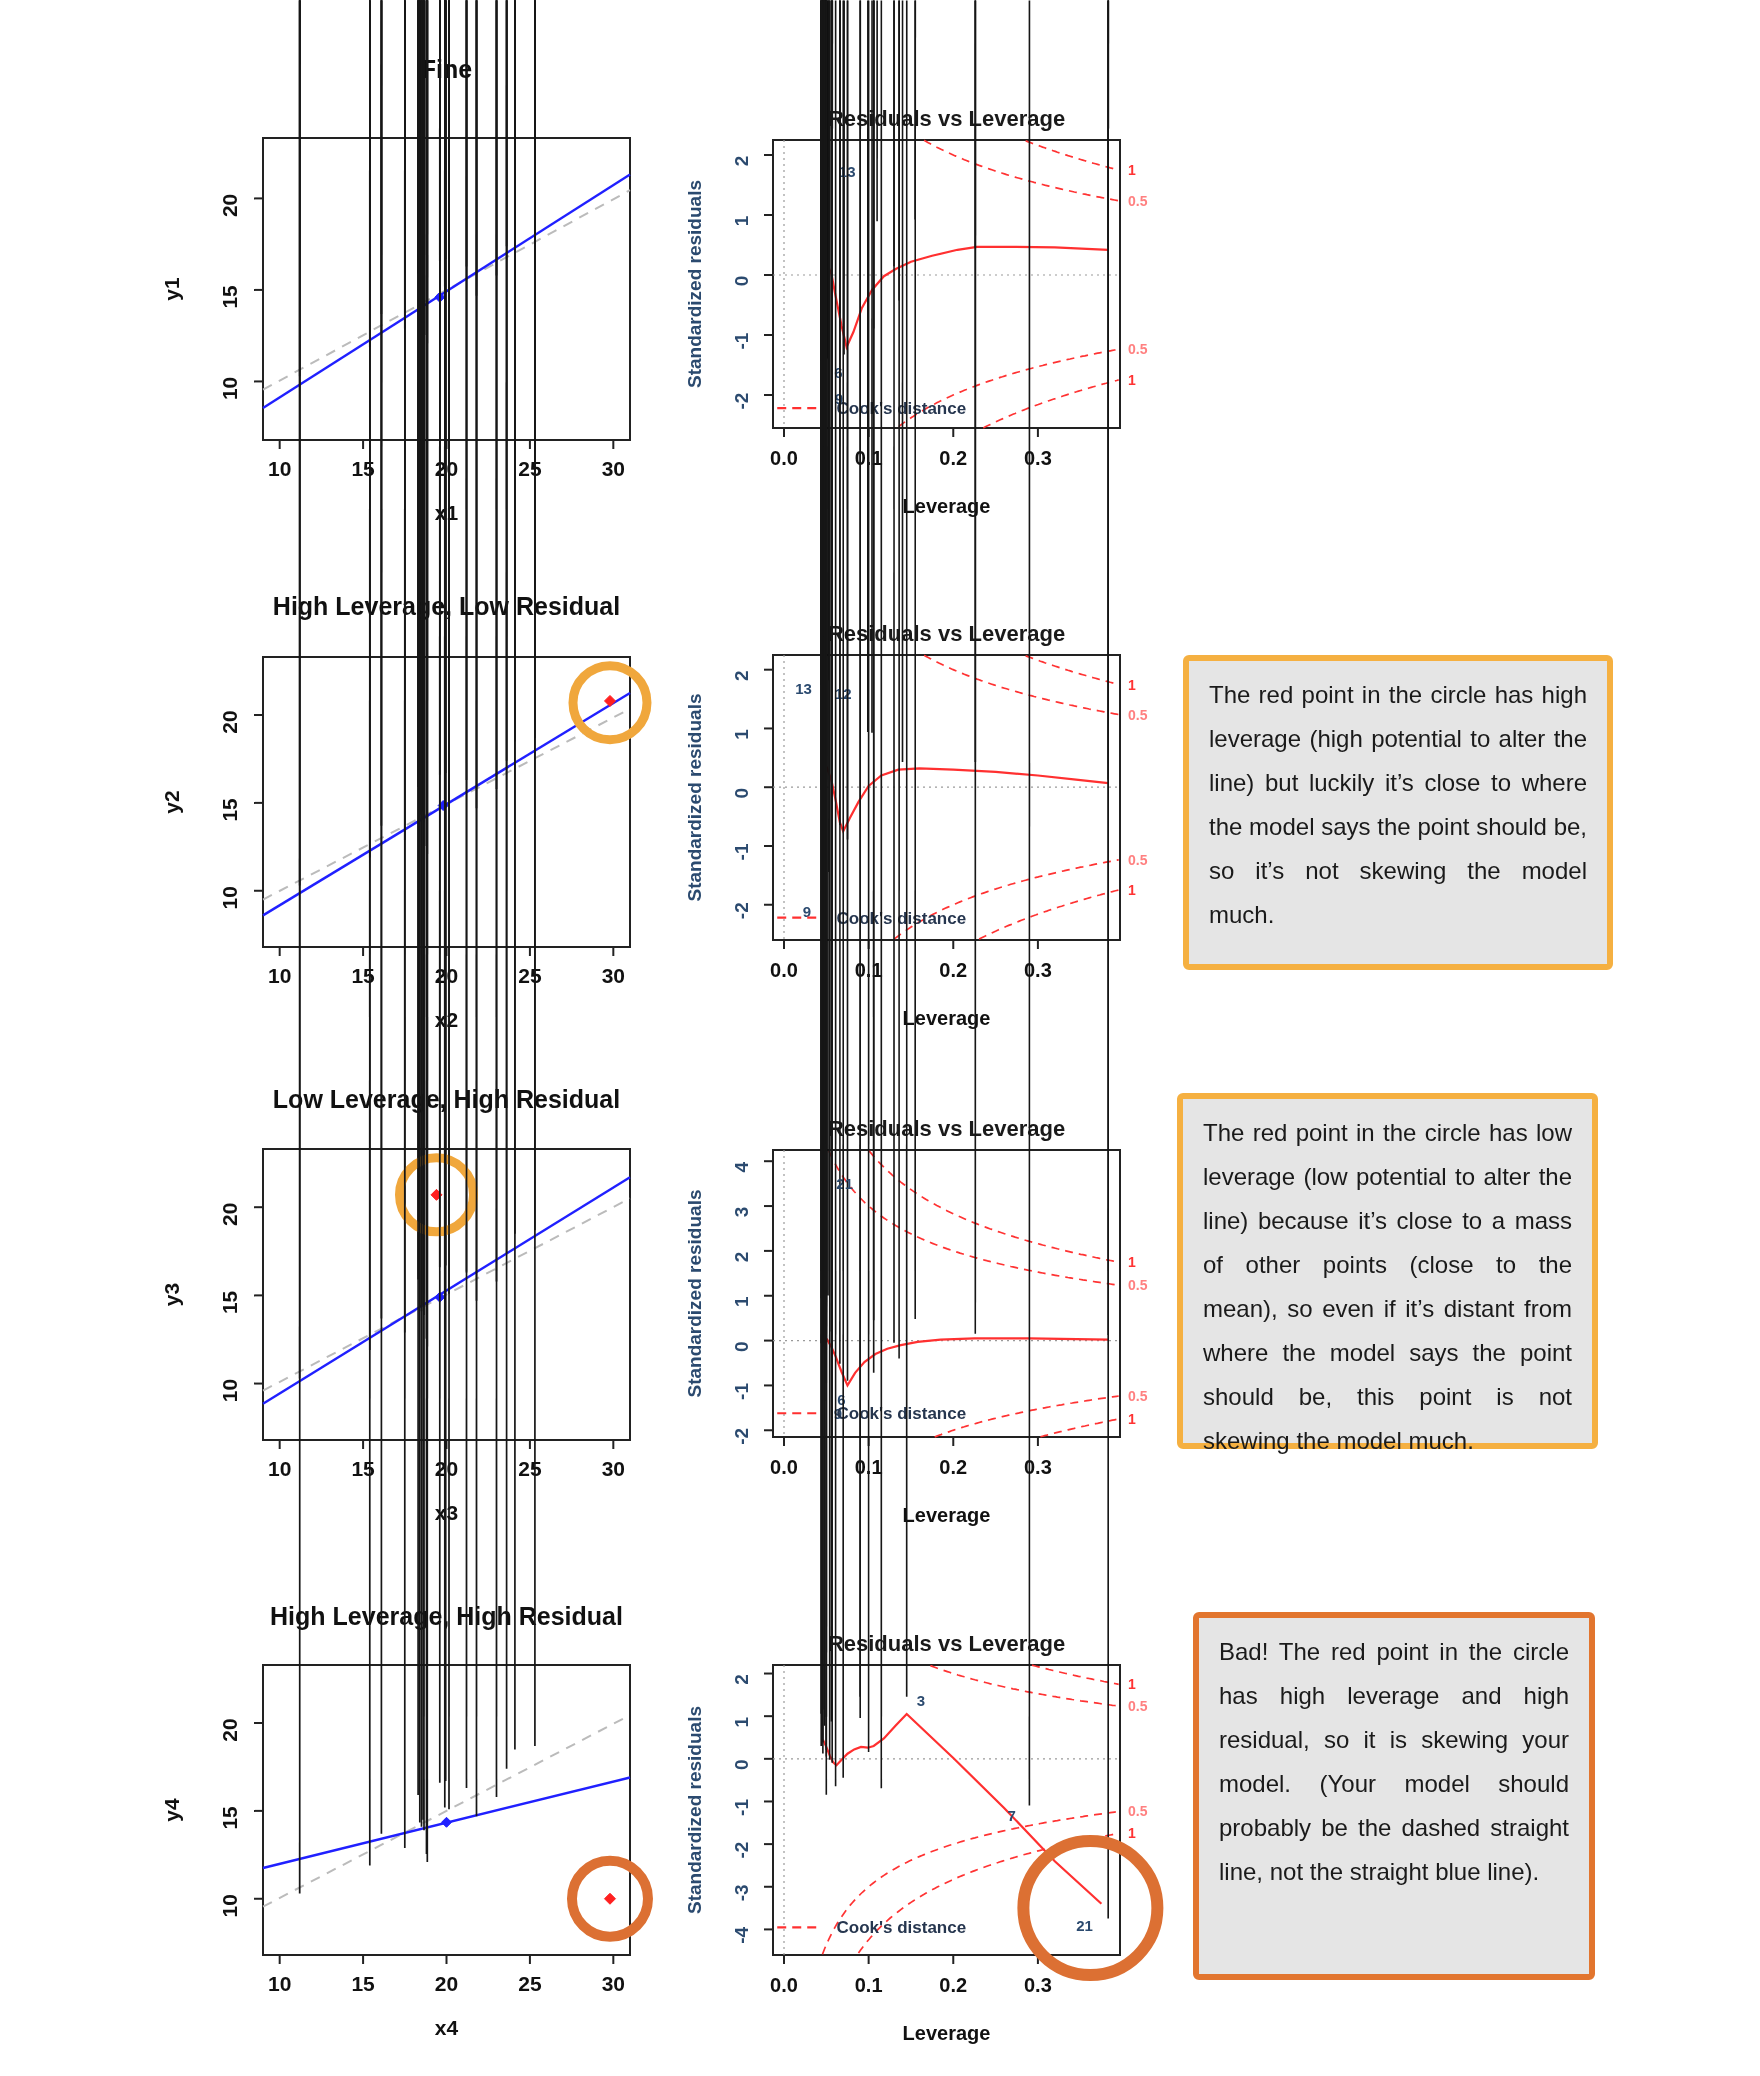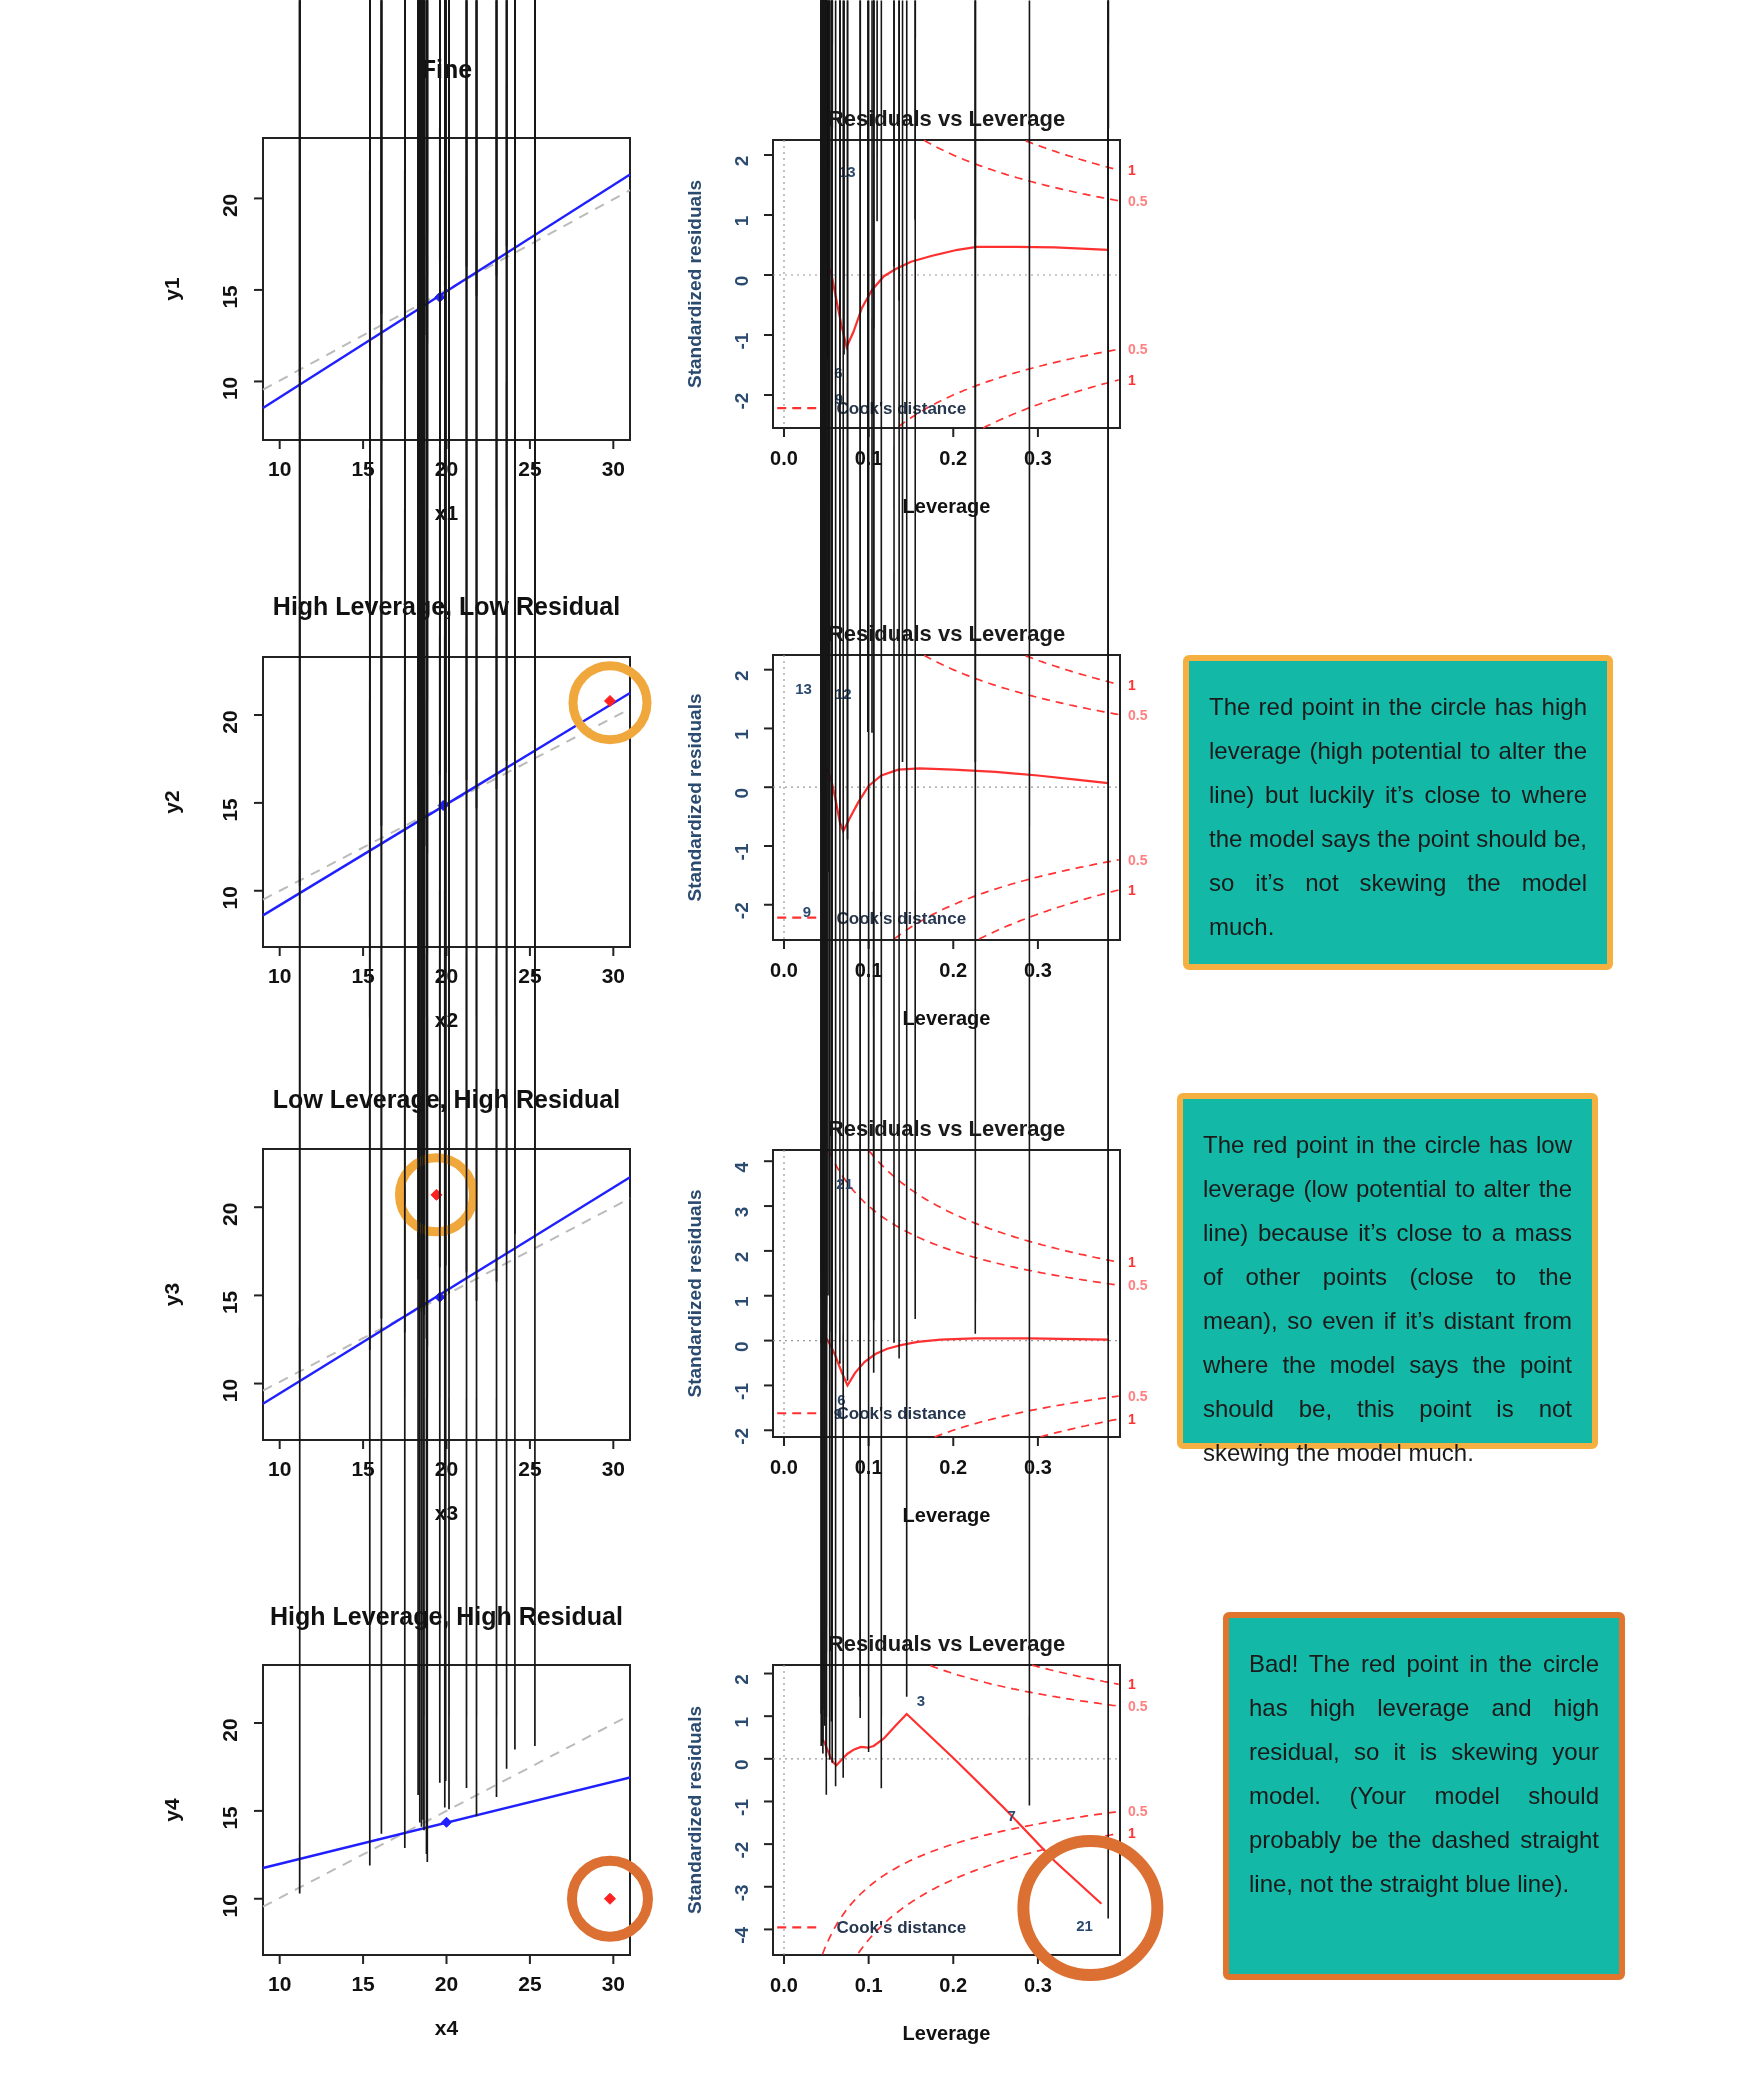--- a/index.html
+++ b/index.html
@@ -1,20 +1,20 @@
 <!DOCTYPE html>
 <html><head>
 <meta charset="utf-8">
 <style>
   html,body{margin:0;padding:0;background:#fff;}
   #page{position:relative;width:1760px;height:2076px;background:#ffffff;
         font-family:"Liberation Sans",sans-serif;overflow:hidden;}
   #plots{position:absolute;left:0;top:0;}
-  .note{position:absolute;box-sizing:border-box;background:#14b8a6;border:6px solid #f5b041;
-        border-radius:6px;padding:16px 20px 0 20px;}
+  .note{position:absolute;box-sizing:border-box;background:#e5e5e5;border:6px solid #f5b041;
+        border-radius:6px;padding:4px 20px 0 20px;}
   .note p{margin:8px 0 0 0;font-size:24px;line-height:44px;color:#1a1a1a;
           text-align:justify;font-family:"Liberation Sans",sans-serif;}
   #note-0{left:1183px;top:655px;width:430px;height:315px;}
   #note-1{left:1177px;top:1093px;width:421px;height:356px;}
   #note-2{left:1193px;top:1612px;width:402px;height:368px;}
 </style>
 </head>
 <body>
 
 <div id="page">
@@ -452,16 +452,16 @@
       <text x="701" y="1810" font-size="19" font-weight="700" fill="#2b4a6f" text-anchor="middle" font-family="&quot;Liberation Sans&quot;,sans-serif" transform="rotate(-90 701 1810)">Standardized residuals</text>
       <circle cx="1090.378048780488" cy="1908.0882352941176" r="67" fill="none" stroke="#dc7033" stroke-width="12"></circle>
     </svg>
 
   <div class="note" id="note-0" style="border-color: rgb(245, 176, 65);">
     <p>The red point in the circle has high leverage (high potential to alter the line) but luckily it’s close to where the model says the point should be, so it’s not skewing the model much.</p>
   </div>
   <div class="note" id="note-1" style="border-color: rgb(245, 176, 65);">
     <p>The red point in the circle has low leverage (low potential to alter the line) because it’s close to a mass of other points (close to the mean), so even if it’s distant from where the model says the point should be, this point is not skewing the model much.</p>
   </div>
-  <div class="note" id="note-2" style="border-color: rgb(226, 117, 46); margin-left: 30px;">
+  <div class="note" id="note-2" style="border-color: rgb(226, 117, 46);">
     <p>Bad! The red point in the circle has high leverage and high residual, so it is skewing your model. (Your model should probably be the dashed straight line, not the straight blue line).</p>
   </div>
 </div>
 
 </body></html>

